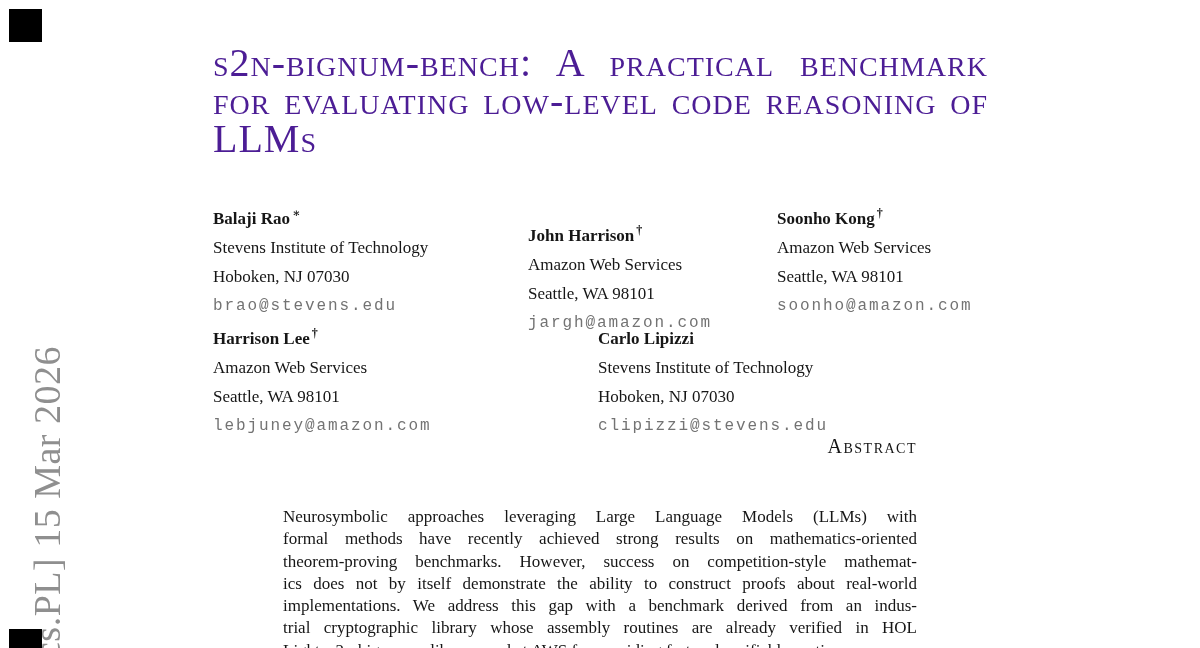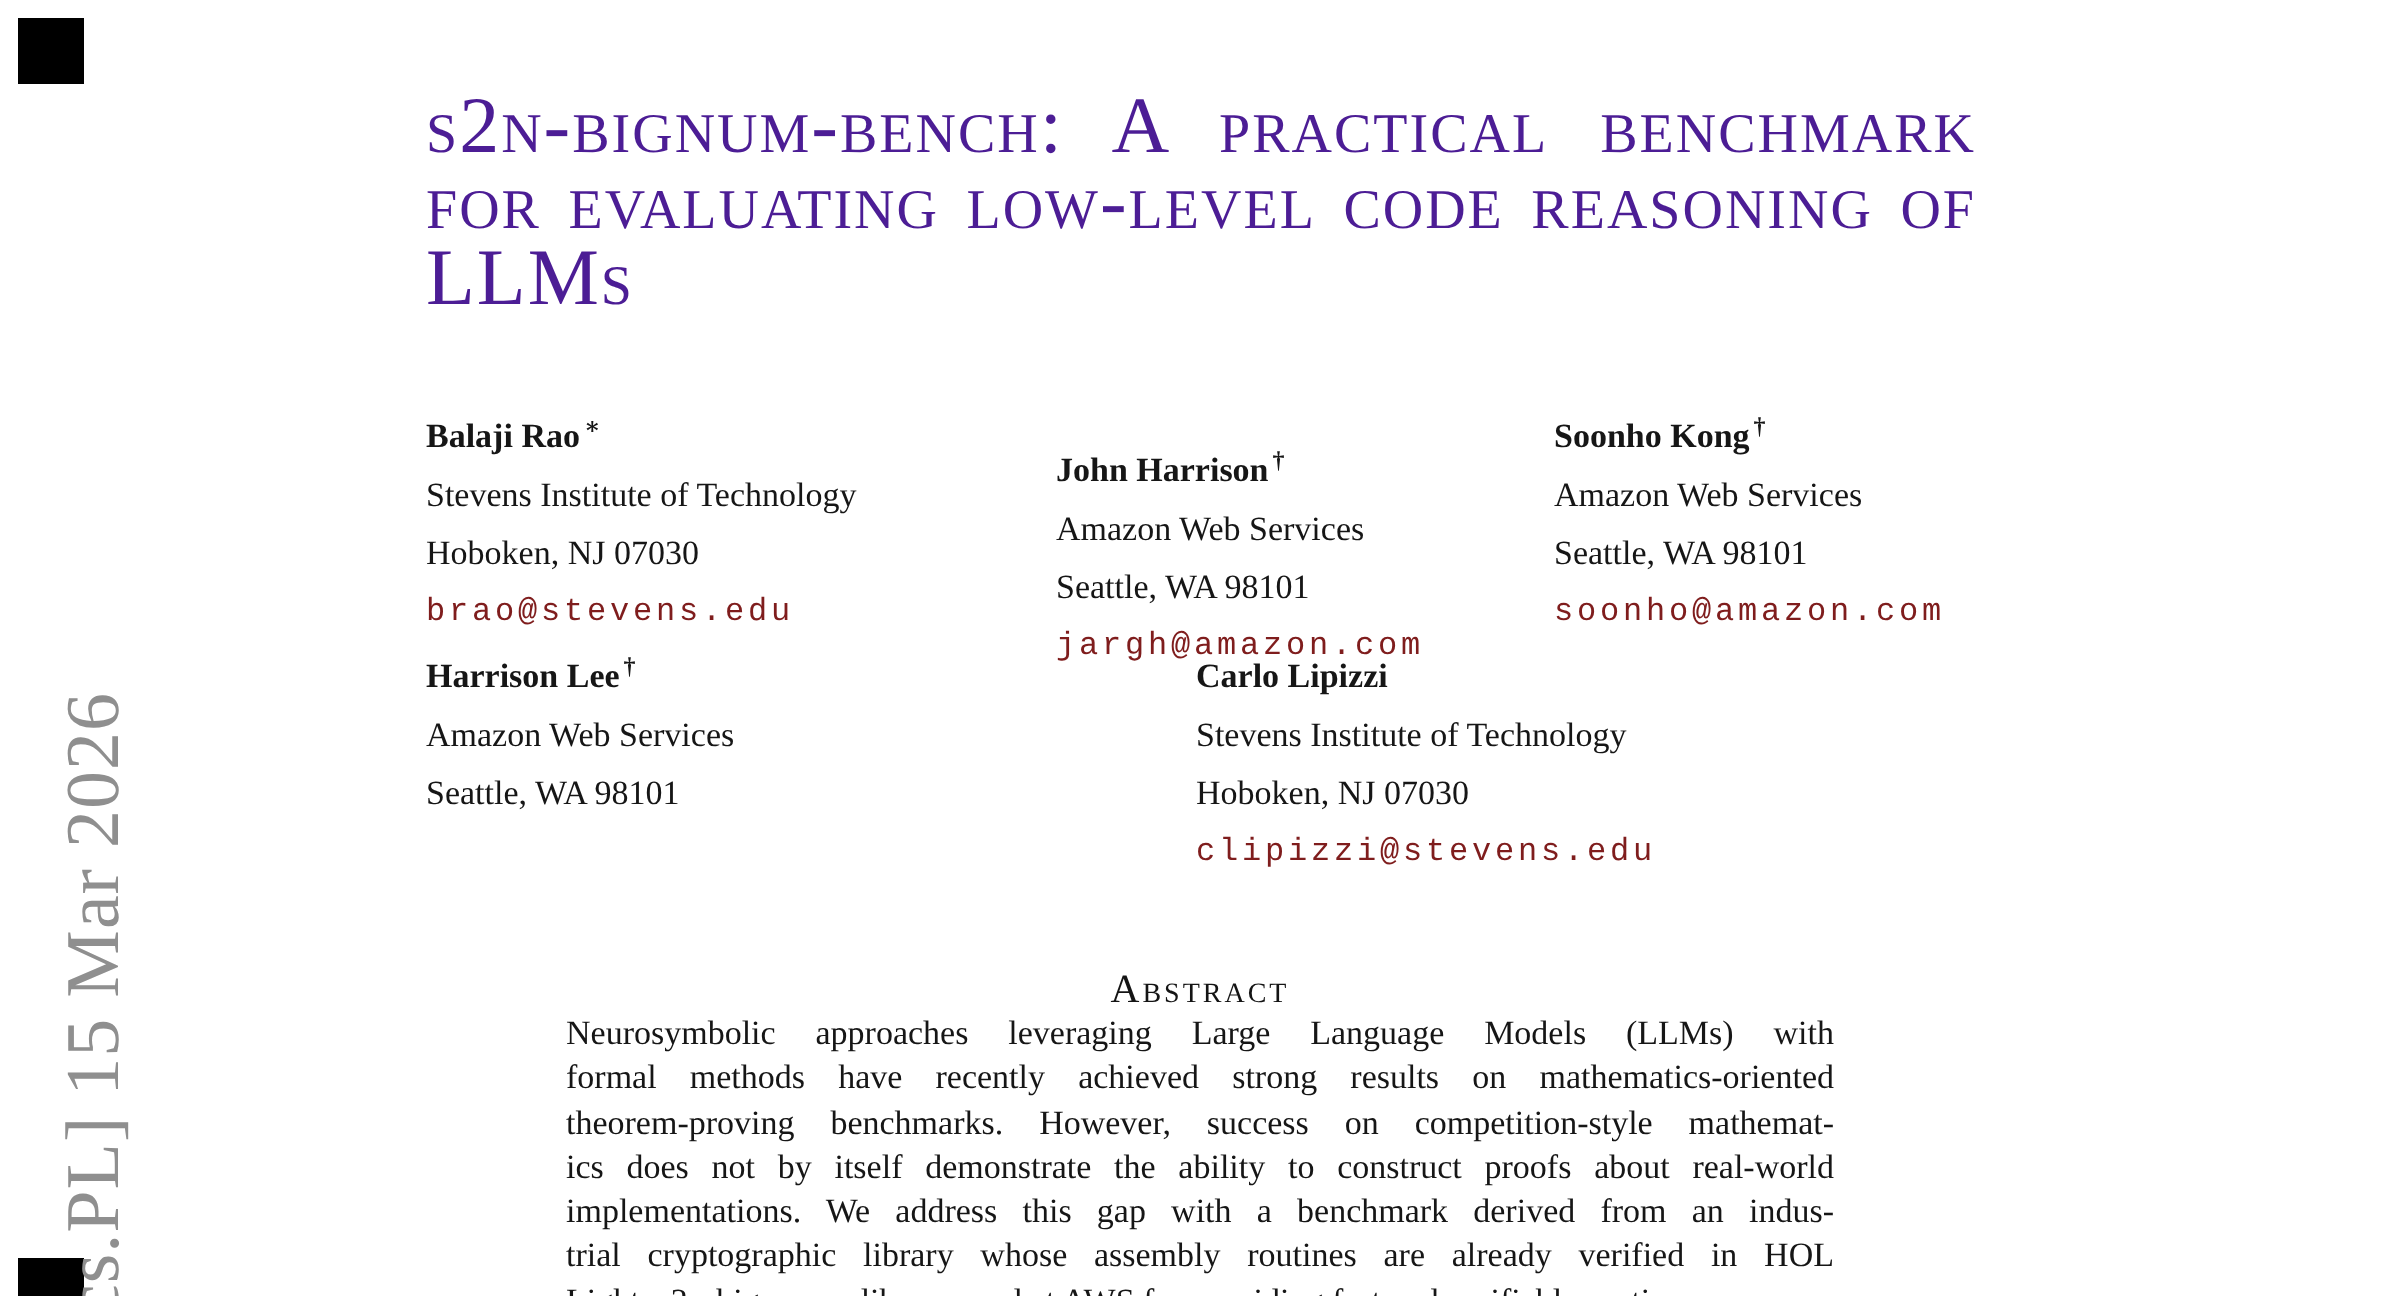--- a/index.html
+++ b/index.html
@@ -29,25 +29,25 @@
   .auth{position:absolute;font-size:17px;line-height:29px;white-space:nowrap}
   .p1{left:213px;top:199px}
   .p2{left:528px;top:216px}
   .p3{left:777px;top:199px}
   .p4{left:213px;top:319px}
   .p5{left:598px;top:319px}
   .a-name{font-weight:bold}
   .a-name sup{font-size:12px;padding-left:2px}
   .a-email{
     font-family:"Liberation Mono","DejaVu Sans Mono",monospace;
-    font-size:16px;letter-spacing:1.9px;color:#7f1d1d;margin-top:1px;
+    font-size:16px;letter-spacing:1.9px;color:#737373;margin-top:1px;
   }
 
   .abs-head{
-    position:absolute;left:283px;top:484px;width:634px;text-align:center;
+    position:absolute;left:283px;top:435px;width:634px;text-align:right;
     font-variant:small-caps;font-size:20px;letter-spacing:1.5px;color:#141414;
   }
   .abs{position:absolute;left:283px;top:506px;width:634px;
        font-size:17px;line-height:22.3px}
   .abs .just{text-align:justify;text-align-last:justify}
 </style>
 </head>
 <body>
 
 <div id="cm-top" class="corner"></div>
@@ -79,20 +79,21 @@
   <div class="a-name"><span>Soonho Kong</span><sup>†</sup></div>
   <div class="a-line">Amazon Web Services</div>
   <div class="a-line">Seattle, WA 98101</div>
   <div class="a-email">soonho@amazon.com</div>
 </div>
 
 <div class="auth p4">
   <div class="a-name"><span>Harrison Lee</span><sup>†</sup></div>
   <div class="a-line">Amazon Web Services</div>
   <div class="a-line">Seattle, WA 98101</div>
+  <div class="a-email">lebjuney@amazon.com</div>
 </div>
 
 <div class="auth p5">
   <div class="a-name"><span>Carlo Lipizzi</span><sup></sup></div>
   <div class="a-line">Stevens Institute of Technology</div>
   <div class="a-line">Hoboken, NJ 07030</div>
   <div class="a-email">clipizzi@stevens.edu</div>
 </div>
 
 <div class="abs-head">Abstract</div>

